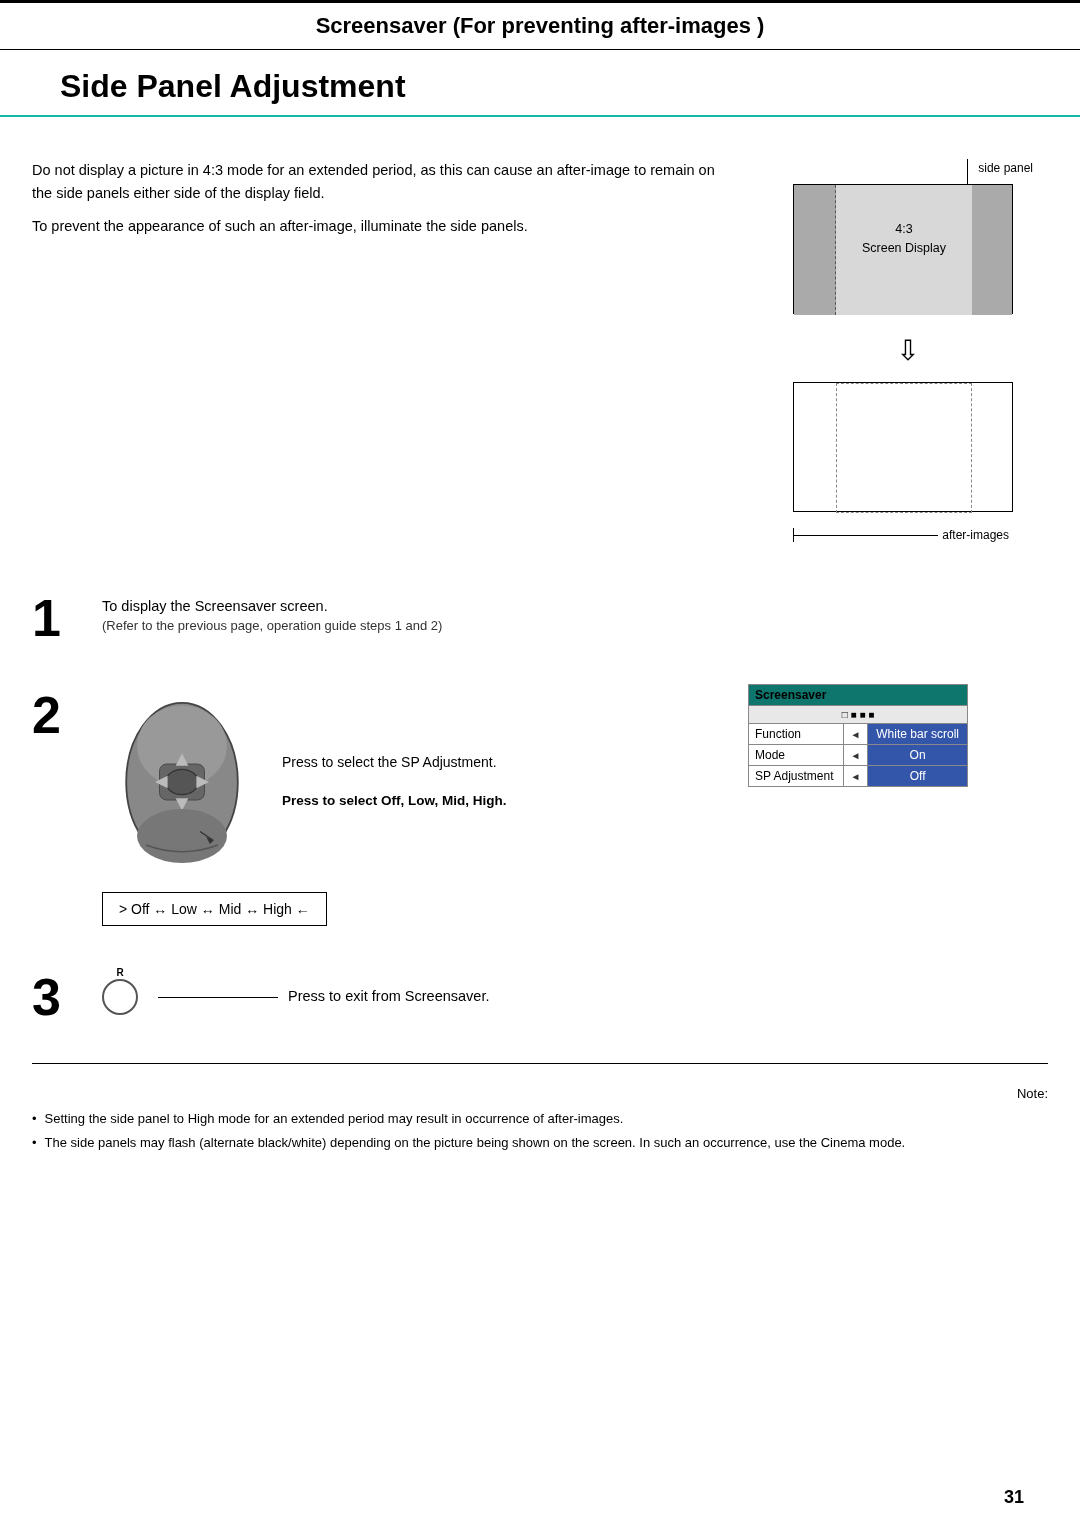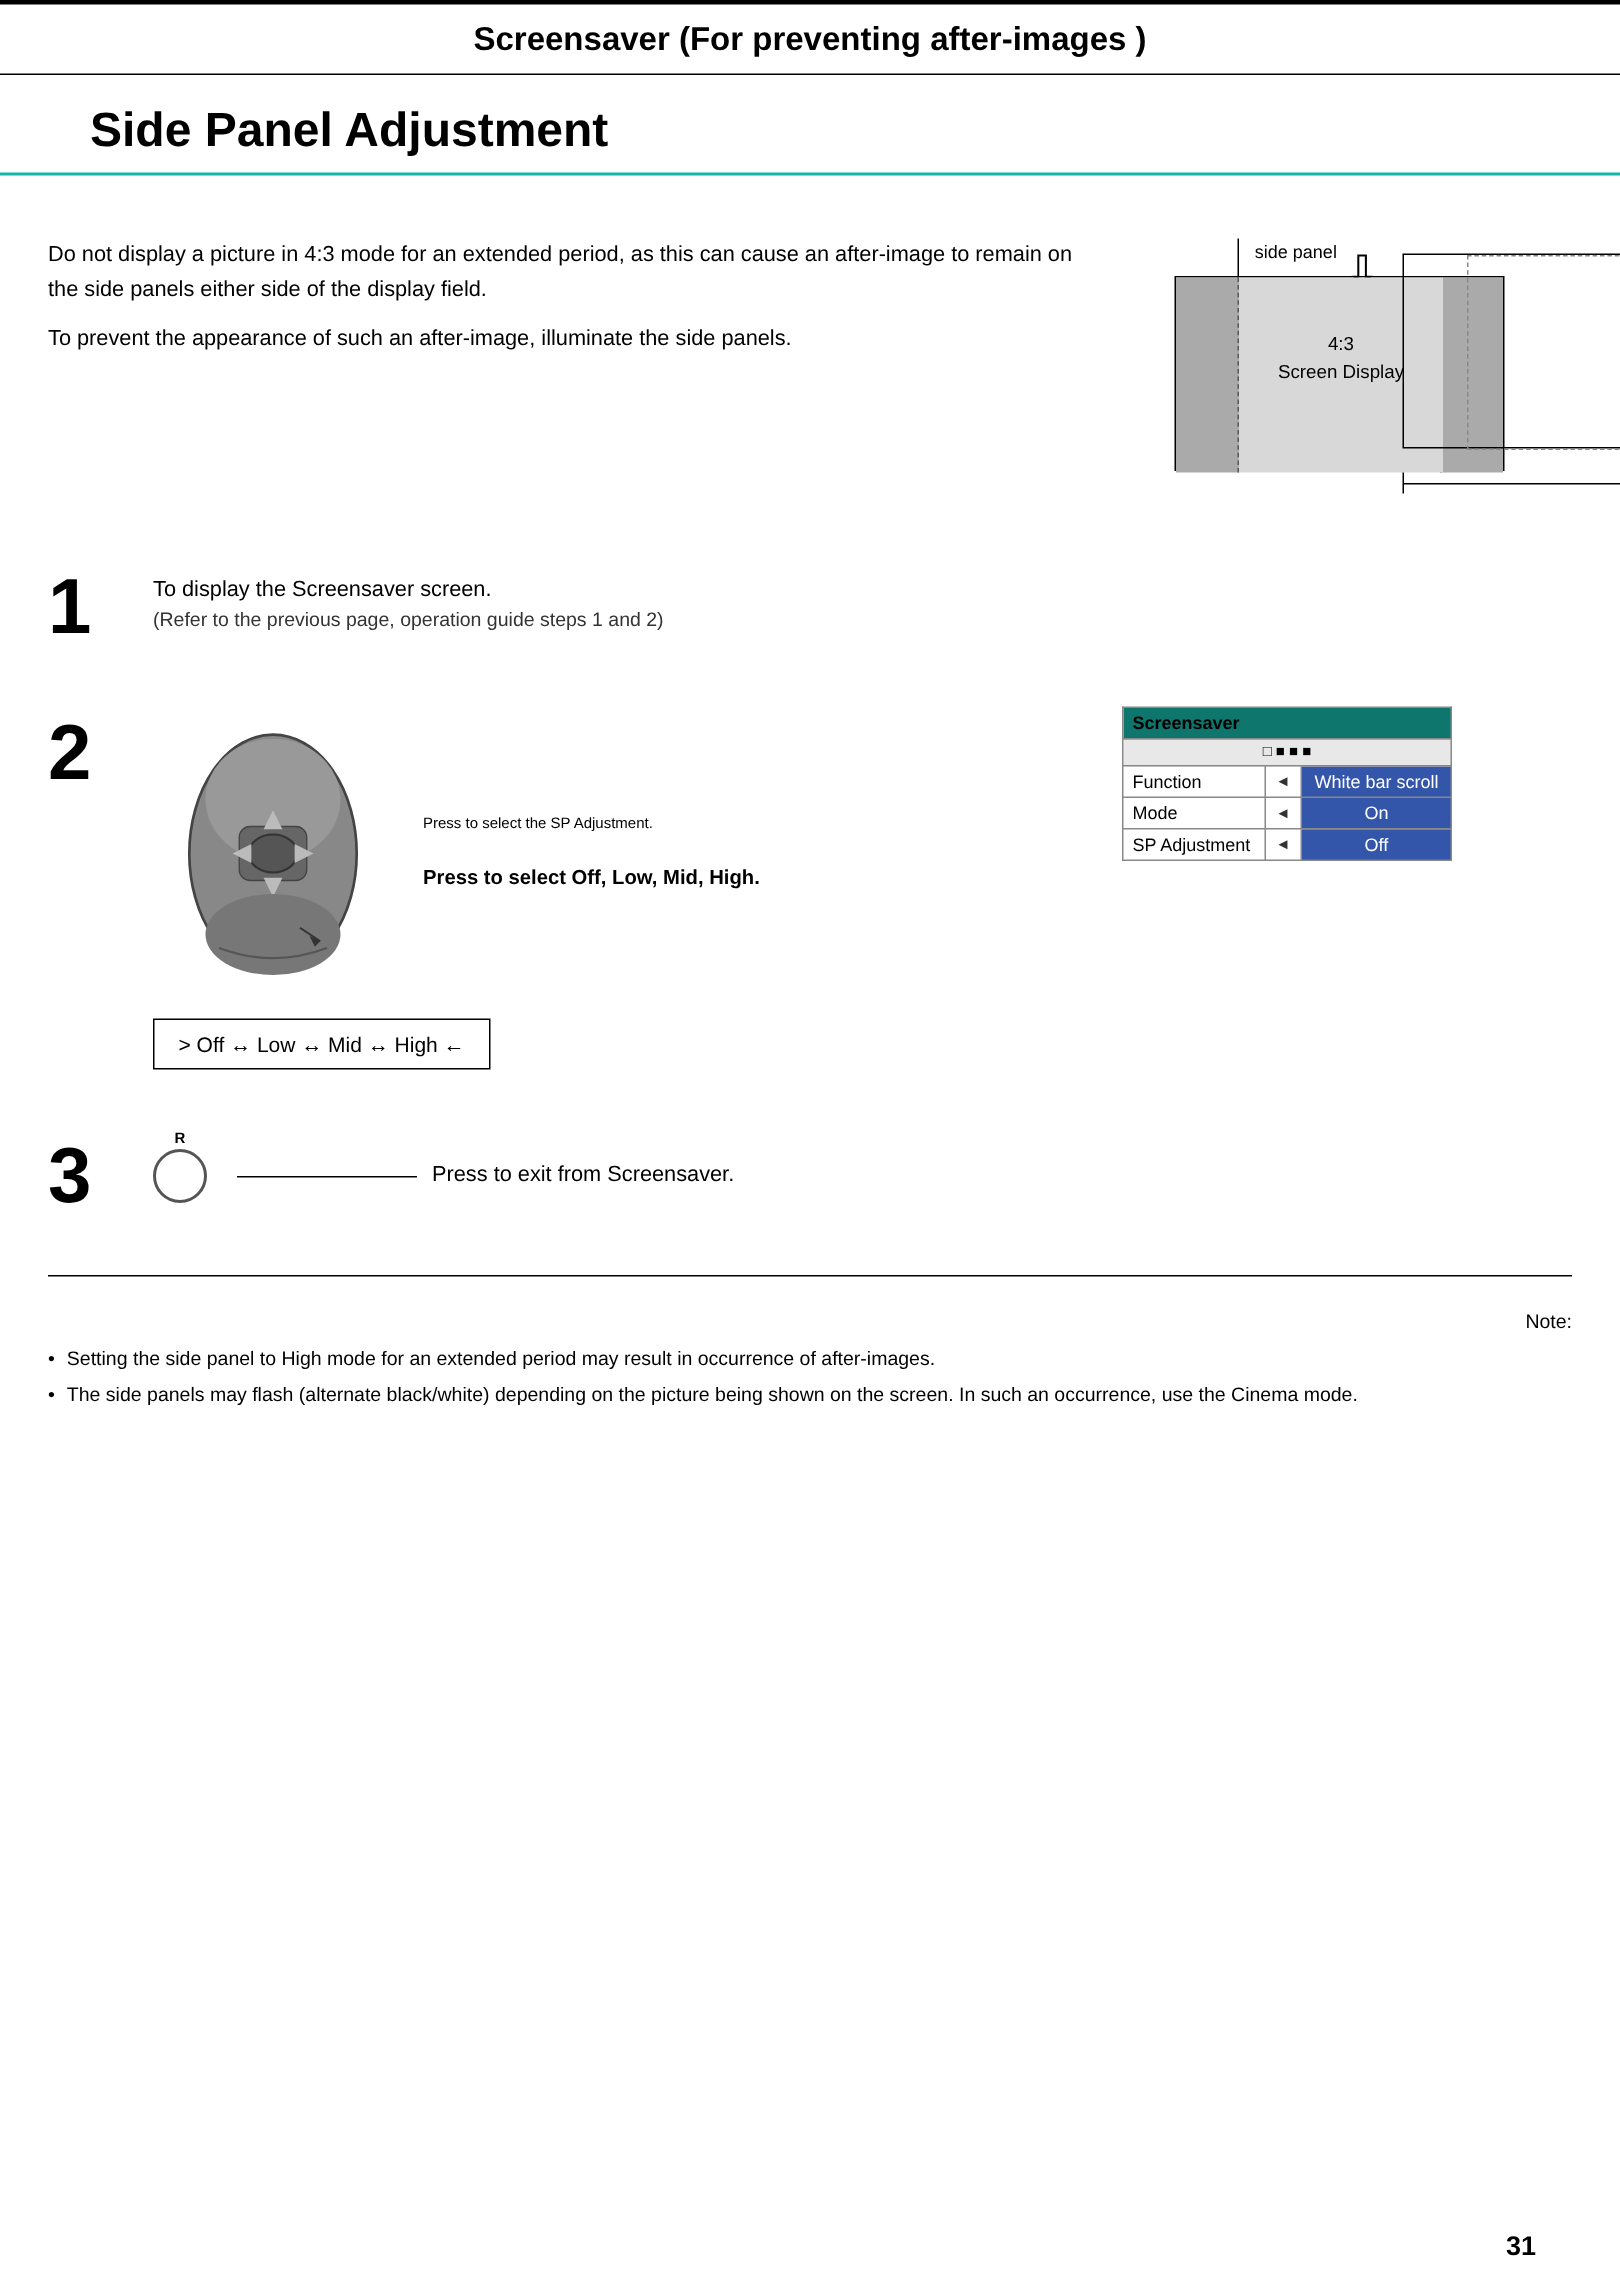--- a/index.html
+++ b/index.html
@@ -59,21 +59,22 @@
     }
     .intro-text {
       flex: 1;
       padding-right: 30px;
       font-size: 14.5px;
       line-height: 1.6;
     }
     .intro-diagram {
       width: 280px;
       display: flex;
-      flex-direction: row;
+      flex-direction: column;
+      align-items: center;
       position: relative;
     }
 
     
     .arrow-down-container {
       display: flex;
       justify-content: center;
       margin: 5px 0;
     }
     .arrow-down {
@@ -334,21 +335,21 @@
             <polygon points="110,100 96,93 96,107" fill="#bbb"></polygon>
 
             <ellipse cx="80" cy="160" rx="50" ry="30" fill="#777"></ellipse>
 
             <path d="M40,170 Q80,185 120,170" stroke="#555" stroke-width="1.5" fill="none"></path>
 
             <path d="M100,155 L115,165" stroke="#333" stroke-width="1.5"></path>
             <polygon points="115,165 107,161 111,169" fill="#333"></polygon>
           </svg>
           <div class="remote-instructions">
-            <div style="font-size:10px; line-height:1.5; margin-bottom:18px;">Press to select the SP Adjustment.</div>
+            <div style="font-size:14px; line-height:1.5; margin-bottom:18px;">Press to select the SP Adjustment.</div>
             <div style="font-size:13.5px; line-height:1.5;font-weight:bold;">Press to select Off, Low, Mid, High.</div>
           </div>
         </div>
         
         <div class="arrows-box">
           <span>&gt; Off ↔ Low ↔ Mid ↔ High ←</span>
         </div>
       </div>
 
       <div class="step-right">

